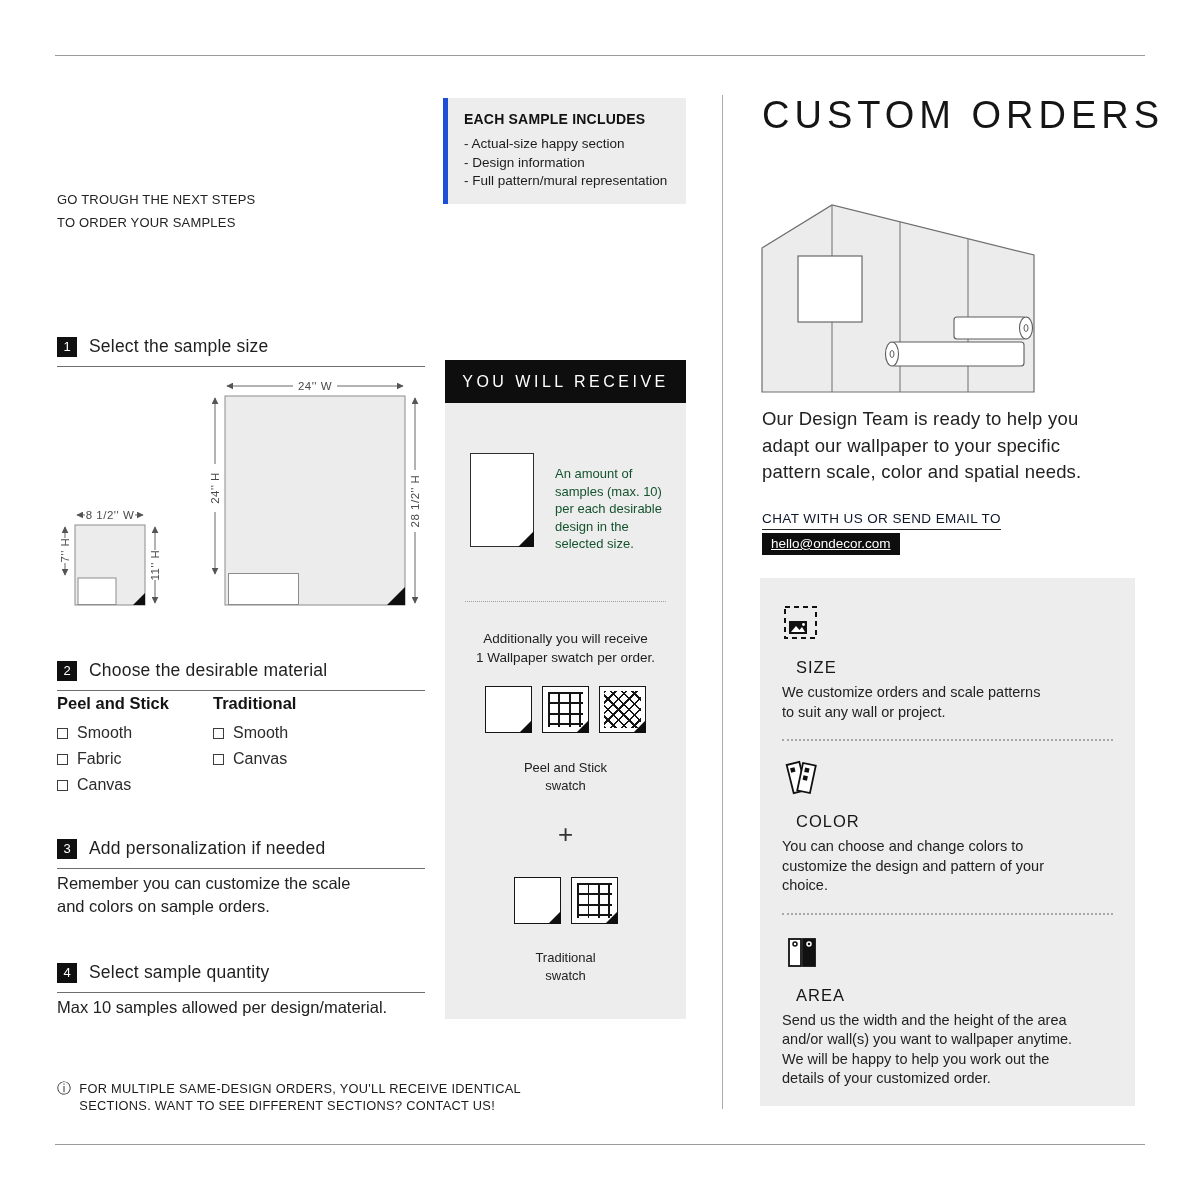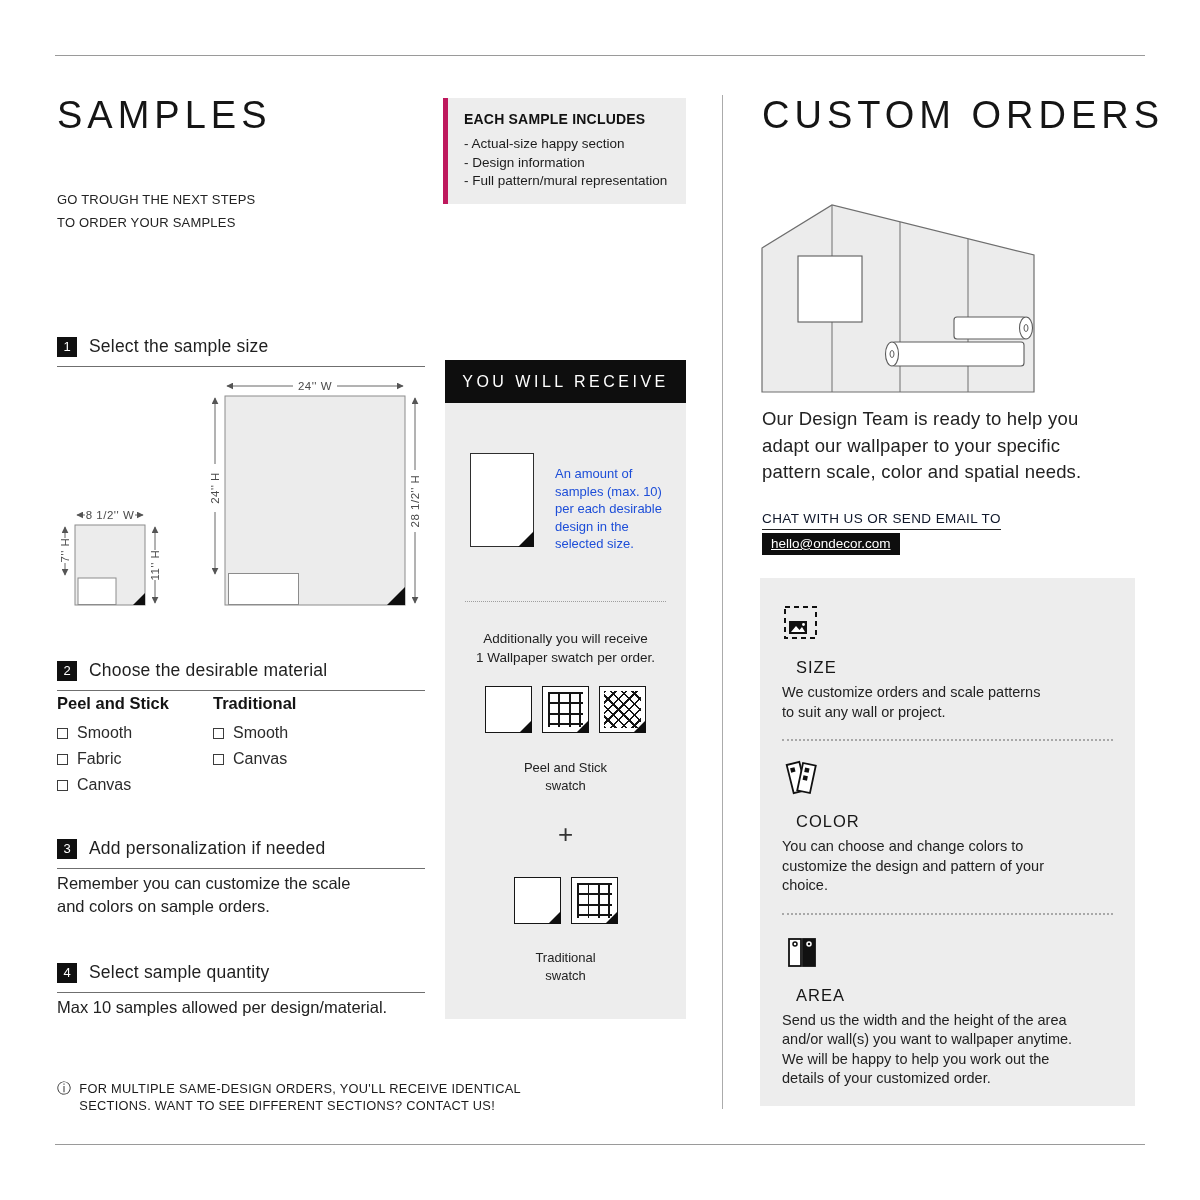--- a/index.html
+++ b/index.html
@@ -10,21 +10,21 @@
   .hr { position:absolute; left:55px; width:1090px; border-top:1px solid #9a9a9a; }
   .hr.top { top:55px; } .hr.bottom { top:1144px; }
   .vdiv { position:absolute; left:722px; top:95px; height:1014px; border-left:1px solid #ababab; }
 
   .big-title { position:absolute; font-size:38px; letter-spacing:5px; font-weight:400; color:#151515; }
   #samples-title { left:57px; top:94px; }
   #custom-title  { left:762px; top:94px; }
 
   .subtitle { position:absolute; left:57px; top:188px; font-size:13px; line-height:23px; letter-spacing:0.2px; color:#232323; }
 
-  .includes { position:absolute; left:443px; top:98px; width:243px; background:#ededed; border-left:5px solid #be185d; padding:13px 14px 13px 16px; }
+  .includes { position:absolute; left:443px; top:98px; width:243px; background:#ededed; border-left:5px solid #1d4ed8; padding:13px 14px 13px 16px; }
   .includes h3 { margin:0 0 8px; font-size:14px; letter-spacing:0.2px; color:#111; }
   .inc-item { font-size:13.5px; line-height:18.5px; color:#1c1c1c; padding-left:8px; text-indent:-8px; }
   .inc-item::before { content:"- "; }
 
   .step { position:absolute; left:57px; width:368px; display:flex; align-items:center; gap:12px; border-bottom:1px solid #6f6f6f; padding-bottom:9px; }
   .numbox { width:20px; height:20px; background:#101010; color:#fff; font-size:13px; display:flex; align-items:center; justify-content:center; flex:0 0 20px; }
   .step-label { font-size:17.5px; color:#1f1f1f; letter-spacing:0.2px; }
   #step1{top:336px;} #step2{top:660px;} #step3{top:838px;} #step4{top:962px;}
 
   .diagram { position:absolute; left:57px; top:366px; }
@@ -44,21 +44,21 @@
   #personalization-text { top:872px; }
   #quantity-text { top:996px; }
 
   .footnote { position:absolute; left:57px; top:1080px; width:480px; display:flex; gap:8px; font-size:12.8px; line-height:17px; letter-spacing:0.3px; color:#1c1c1c; }
   .info-glyph { font-size:14px; line-height:17px; }
 
   .receive-header { position:absolute; left:445px; top:360px; width:241px; height:43px; background:#0e0e0e; color:#fff; display:flex; align-items:center; justify-content:center; font-size:16px; letter-spacing:3.5px; }
   .receive-panel { position:absolute; left:445px; top:403px; width:241px; height:616px; background:#ededed; }
   .paper-icon { position:absolute; left:25px; top:50px; width:64px; height:94px; background:#fff; border:1px solid #2e2e2e; }
   .paper-icon::after { content:""; position:absolute; right:-1px; bottom:-1px; border-left:16px solid transparent; border-bottom:16px solid #0e0e0e; }
-  .samples-text { position:absolute; left:110px; top:62px; font-size:13px; line-height:17.5px; color:#1d4ed8; }
+  .samples-text { position:absolute; left:110px; top:62px; font-size:13px; line-height:17.5px; color:#14532d; }
   .dotline { position:absolute; left:20px; top:198px; width:201px; border-top:1.5px dotted #9e9e9e; }
   .additional-text { position:absolute; left:0; top:227px; width:100%; text-align:center; font-size:13.5px; line-height:18.5px; color:#1d1d1d; }
   .swatch-row { position:absolute; left:0; width:100%; display:flex; justify-content:center; gap:10px; }
   #swatch-row-1 { top:283px; } #swatch-row-2 { top:474px; }
   .swatch { position:relative; width:47px; height:47px; background:#fff; border:1.5px solid #161616; }
   .swatch::after { content:""; position:absolute; right:-1px; bottom:-1px; border-left:13px solid transparent; border-bottom:13px solid #0e0e0e; }
   .swatch.grid::before { content:""; position:absolute; inset:5px;
     background-image:repeating-linear-gradient(to right,#141414 0 1.8px,transparent 1.8px 10.5px),
                      repeating-linear-gradient(to bottom,#141414 0 1.8px,transparent 1.8px 10.5px); }
   .swatch.cross::before { content:""; position:absolute; inset:4px;
@@ -84,21 +84,20 @@
 </style>
 </head>
 <body>
 
 <div class="page">
 
   <div class="hr top"></div>
   <div class="hr bottom"></div>
   <div class="vdiv"></div>
 
-  <div class="big-title" id="samples-title">SAMPLES</div>
   <div class="subtitle pre">GO TROUGH THE NEXT STEPS
 TO ORDER YOUR SAMPLES</div>
 
   <div class="includes">
     <h3>EACH SAMPLE INCLUDES</h3>
     <div class="inc-item">Actual-size happy section</div>
     <div class="inc-item">Design information</div>
     <div class="inc-item">Full pattern/mural representation</div>
   </div>
 

